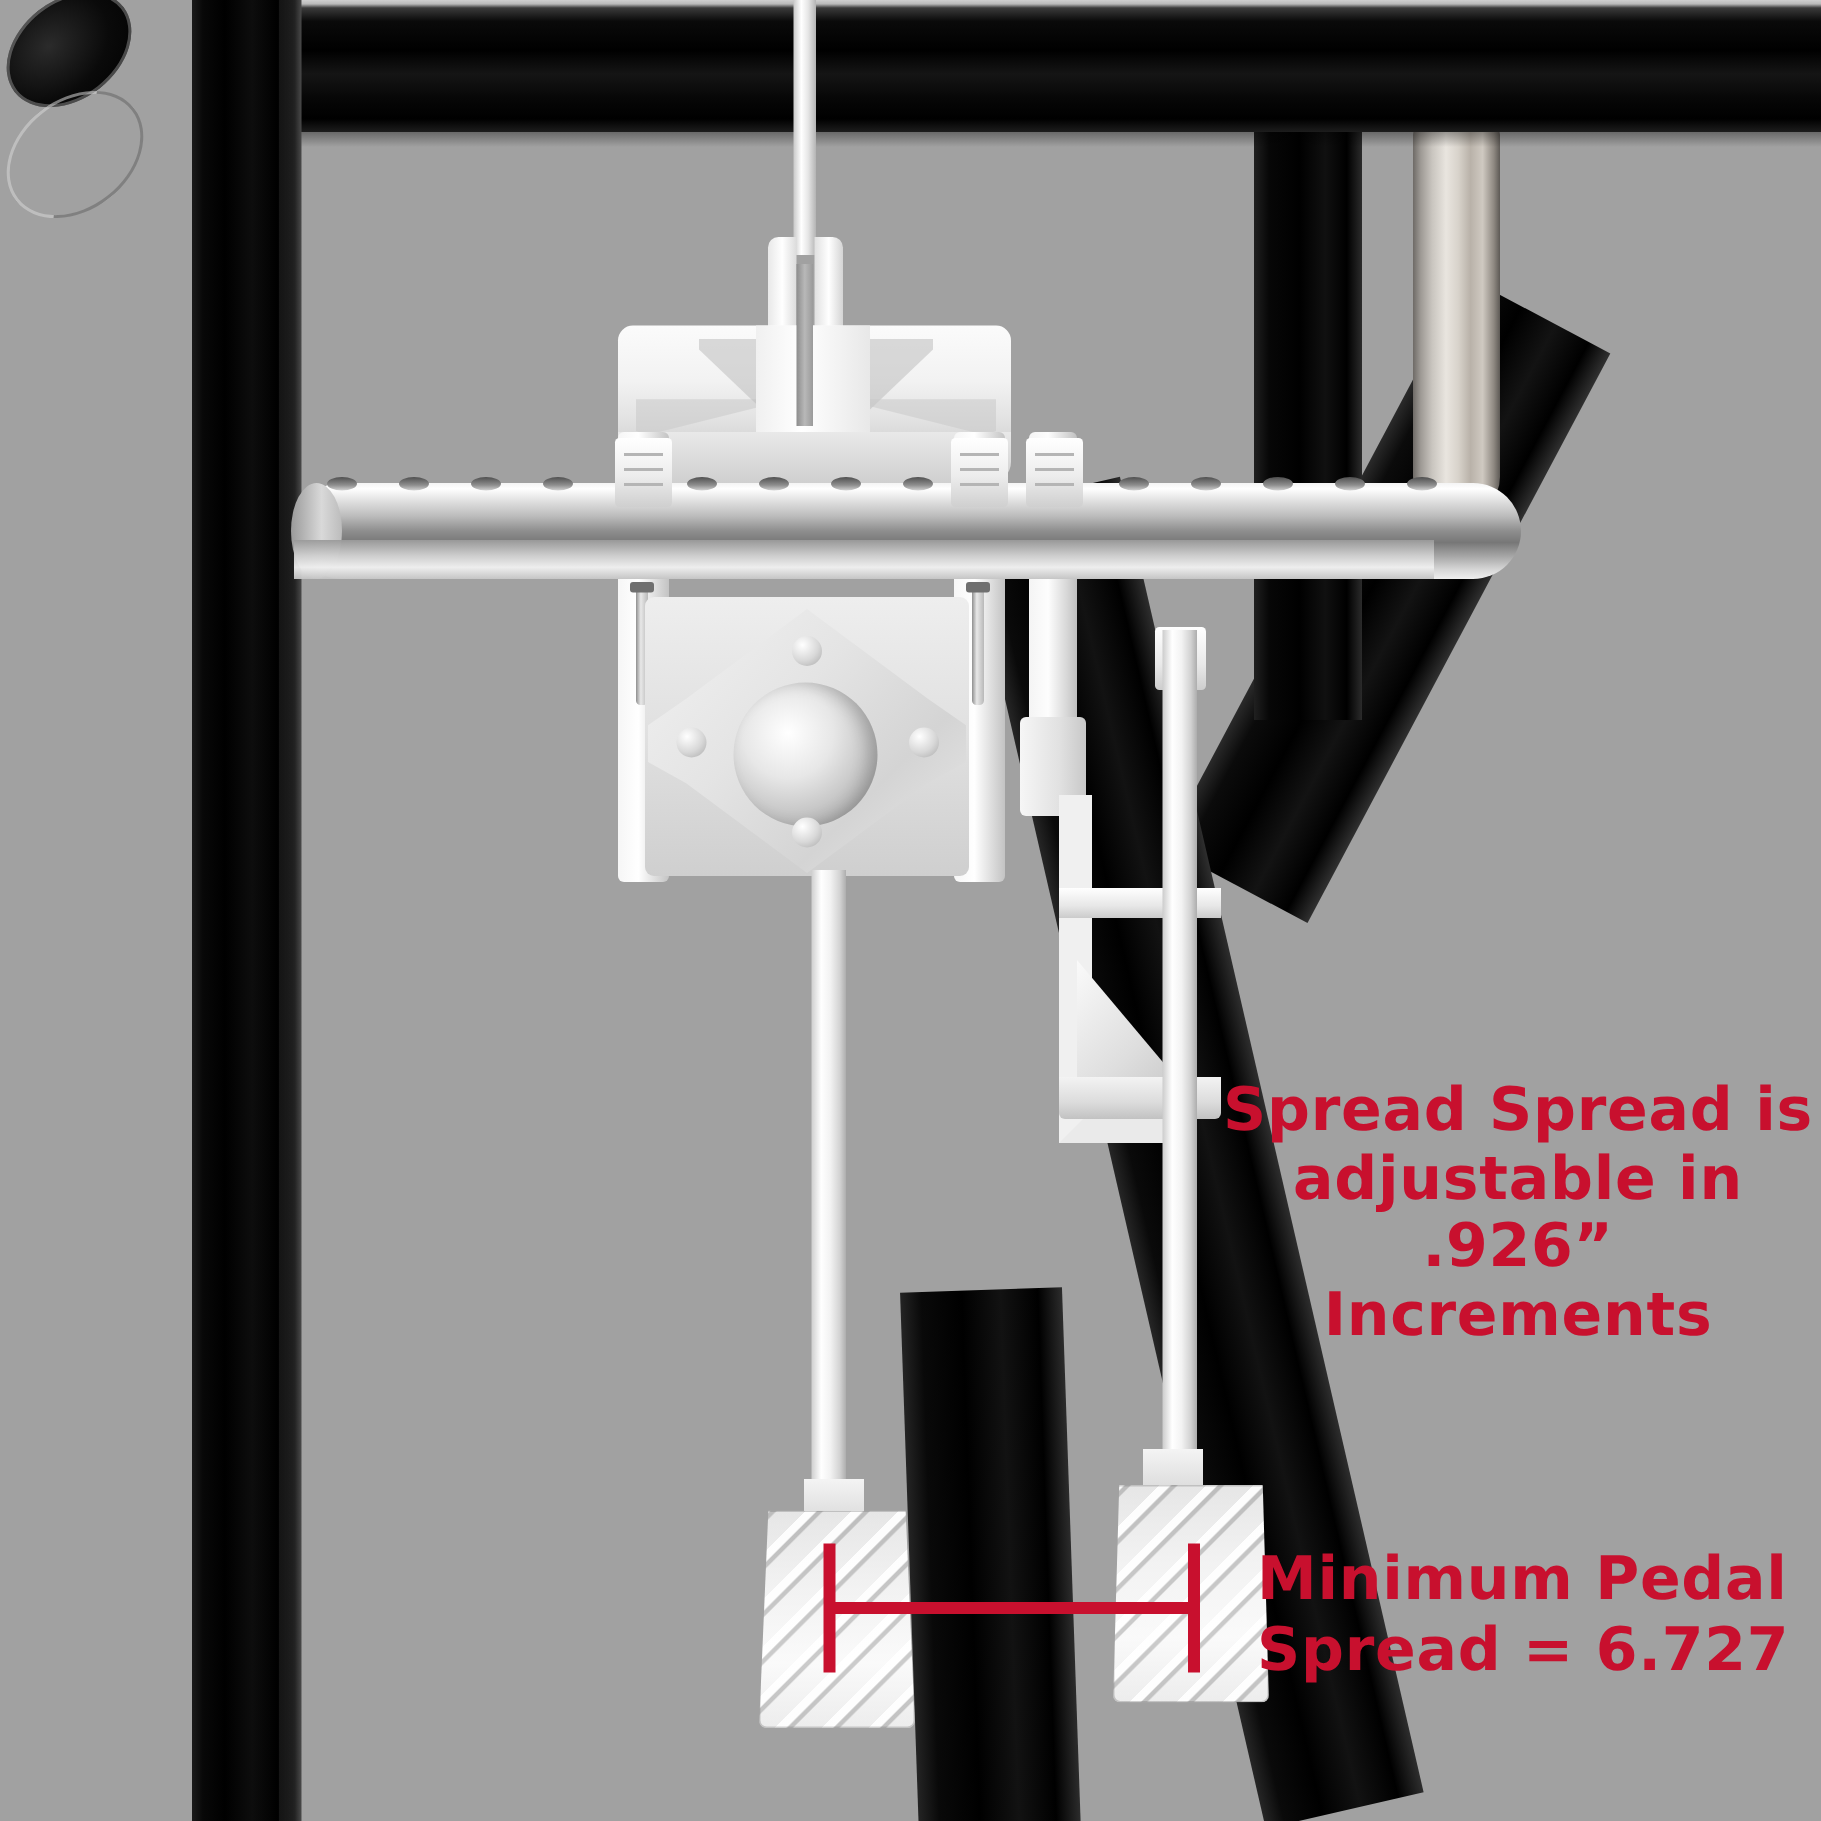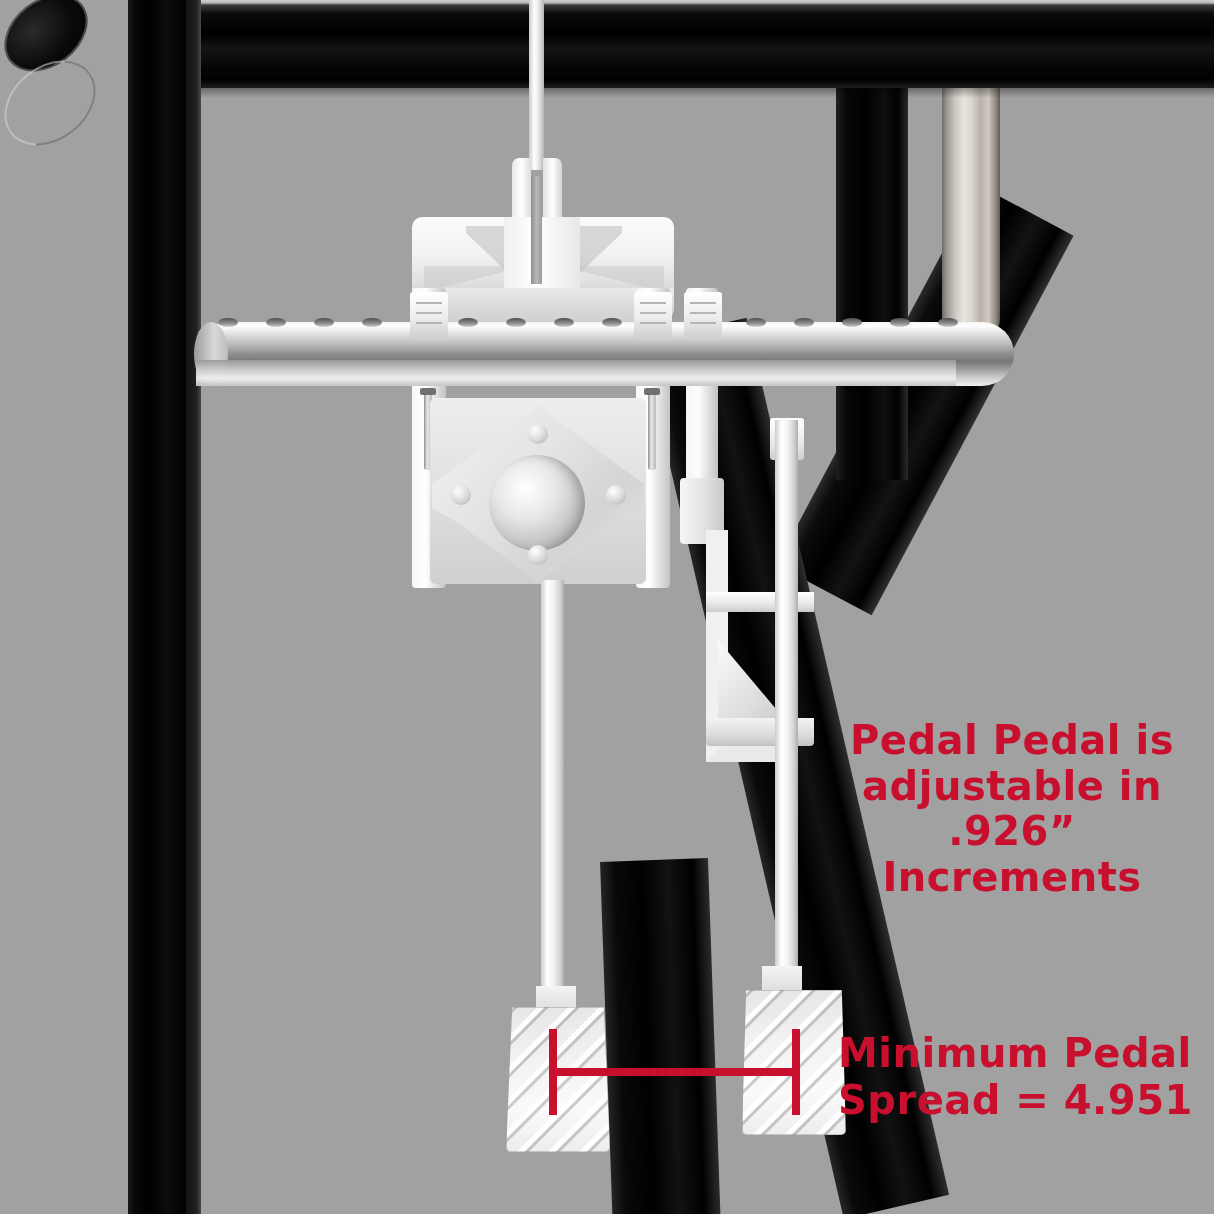--- a/index.html
+++ b/index.html
@@ -407,20 +407,20 @@
   <div id="arm-right"></div>
   <div class="pad-stem" id="pad-stem-left"></div>
   <div class="pad-stem" id="pad-stem-right"></div>
   <div class="pedal-pad" id="pad-left"></div>
   <div class="pedal-pad" id="pad-right"></div>
 
   <div id="dim-line"></div>
   <div class="dim-tick" id="dim-tick-left"></div>
   <div class="dim-tick" id="dim-tick-right"></div>
 
-  <div class="callout" id="callout-spread">Pedal Pedal is
+  <div class="callout" id="callout-spread">Spread Spread is
 adjustable in .926”
 Increments</div>
 
   <div class="callout" id="callout-min">Minimum Pedal
-Spread = 4.951</div>
+Spread = 6.727</div>
 
 </div>
 
 </body></html>

